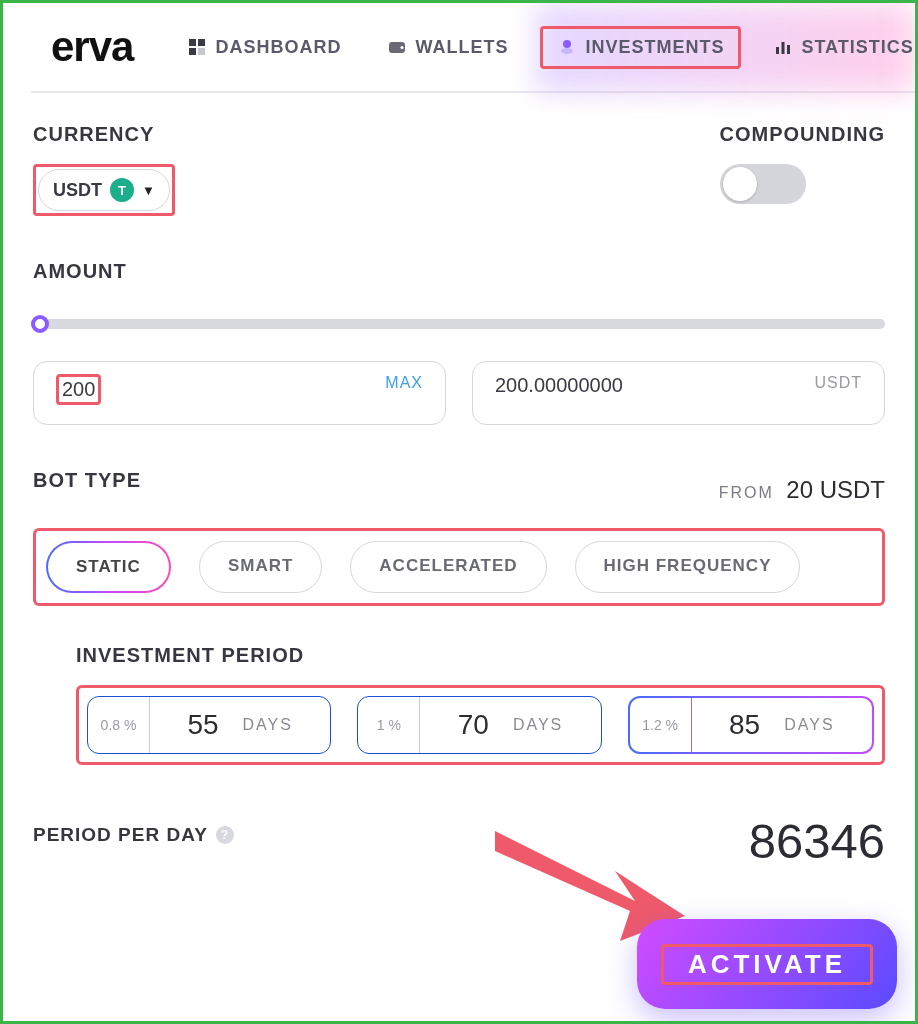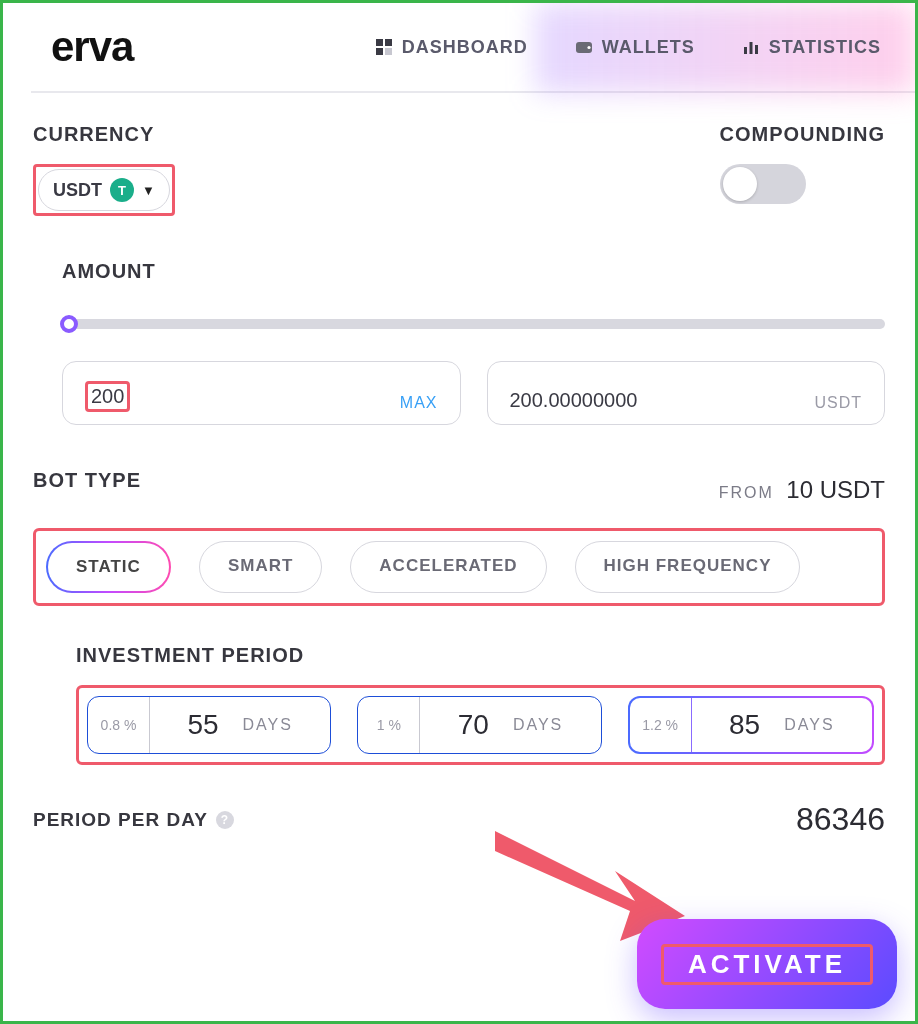--- a/index.html
+++ b/index.html
@@ -122,21 +122,21 @@
   .toggle-knob {
     position: absolute;
     left: 3px; top: 3px;
     width: 34px; height: 34px;
     background: #fff;
     border-radius: 50%;
     box-shadow: 0 1px 3px rgba(0,0,0,0.2);
   }
 
   
-  .amount-section { margin-top: 44px; margin-left: 29px; }
+  .amount-section { margin-top: 44px; }
   .slider-track {
     height: 10px;
     background: #d8d8df;
     border-radius: 10px;
     position: relative;
     margin: 36px 0 32px 0;
   }
   .slider-thumb {
     position: absolute;
     left: 0; top: 50%;
@@ -147,21 +147,21 @@
     border: 4px solid #8a5bff;
     cursor: grab;
   }
   .amount-inputs {
     display: flex;
     gap: 26px;
   }
   .input-box {
     flex: 1;
     display: flex;
-    align-items: flex-end;
+    align-items: flex-start;
     justify-content: space-between;
     border: 1px solid #d7d7de;
     border-radius: 14px;
     padding: 12px 22px;
     height: 64px;
     font-size: 20px;
     color: #3a3a44;
   }
   .input-suffix {
     font-size: 16px;
@@ -283,23 +283,24 @@
   .help-circle {
     width: 18px; height: 18px;
     border-radius: 50%;
     background: #d8d8df;
     color: #fff;
     font-size: 12px;
     font-weight: 700;
     display: flex; align-items: center; justify-content: center;
   }
   .trades-value {
-    font-size: 32px;
+    font-size: 49px;
     font-weight: 500;
     color: #2c2c33;
+    margin-top: 12px;
   }
 
   
   .activate-btn {
     position: absolute;
     right: 18px;
     bottom: 12px;
     width: 260px;
     height: 90px;
     border-radius: 28px;
@@ -350,20 +351,29 @@
     </div>
     <div class="nav-item">
       <span class="nav-icon">
         <svg viewBox="0 0 20 20">
             <rect x="2" y="5" width="16" height="11" rx="3" fill="#6a6a75"></rect>
             <circle cx="15" cy="10.5" r="1.6" fill="#fff"></circle>
           </svg>
       </span>
       <span>WALLETS</span>
     </div>
+    <div class="nav-item active">
+      <span class="nav-icon">
+        <svg viewBox="0 0 20 20">
+            <circle cx="10" cy="7" r="4" fill="#8a5bff"></circle>
+            <ellipse cx="10" cy="14" rx="6" ry="3" fill="#c7b7ff"></ellipse>
+          </svg>
+      </span>
+      <span>INVESTMENTS</span>
+    </div>
     <div class="nav-item">
       <span class="nav-icon">
         <svg viewBox="0 0 20 20">
             <rect x="3" y="10" width="3" height="7" fill="#3a3a44"></rect>
             <rect x="8.5" y="5" width="3" height="12" fill="#3a3a44"></rect>
             <rect x="14" y="8" width="3" height="9" fill="#3a3a44"></rect>
           </svg>
       </span>
       <span>STATISTICS</span>
     </div>
@@ -408,21 +418,21 @@
         <span class="input-suffix">USDT</span>
       </div>
     </div>
   </div>
 
   <div class="bot-section">
     <div class="bot-header">
       <div class="section-label">BOT TYPE</div>
       <div>
         <span class="from-label">FROM</span>
-        <span class="from-value">10 USDT</span>
+        <span class="from-value">20 USDT</span>
       </div>
     </div>
     <div class="bot-options-wrap">
       <div class="bot-options">
         <div class="bot-pill selected">STATIC</div>
         <div class="bot-pill">SMART</div>
         <div class="bot-pill">ACCELERATED</div>
         <div class="bot-pill">HIGH FREQUENCY</div>
       </div>
     </div>

